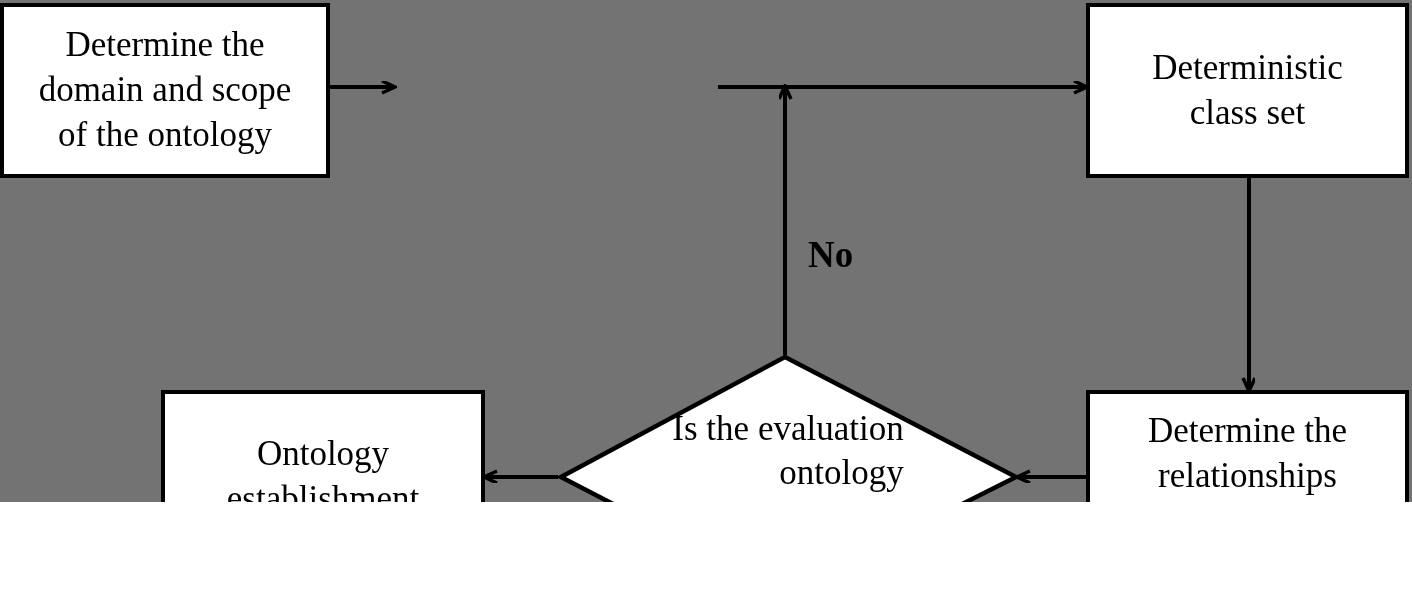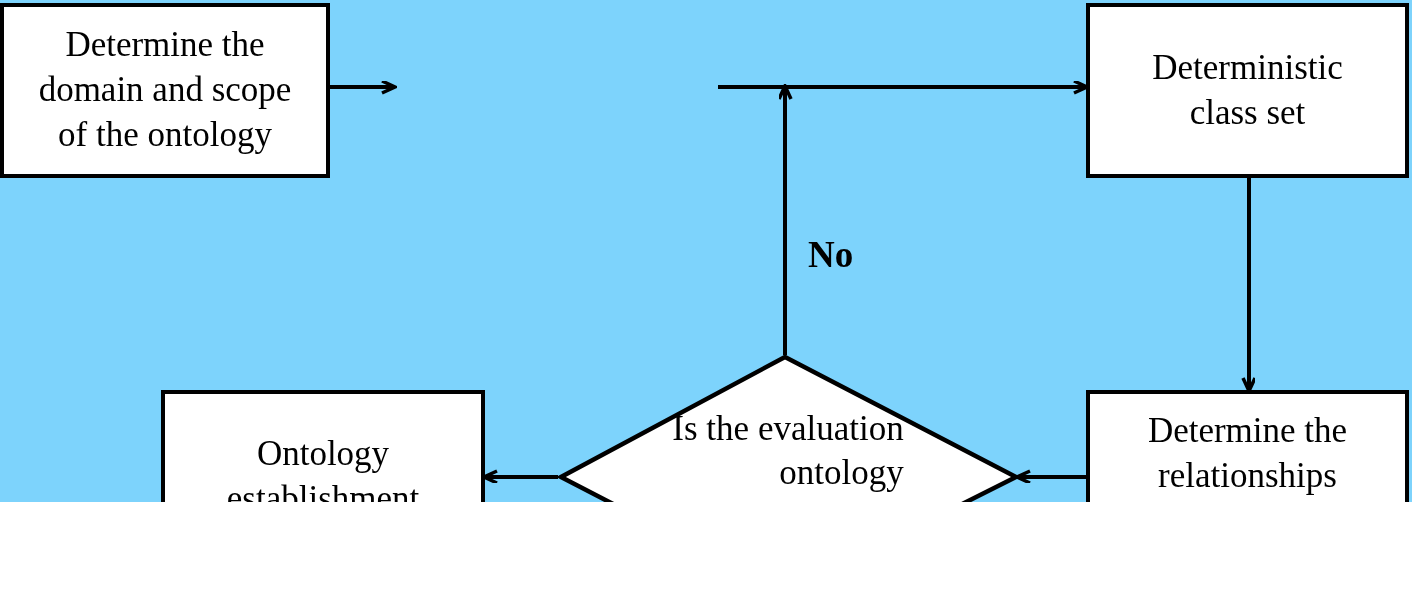--- a/index.html
+++ b/index.html
@@ -8,21 +8,21 @@
     padding: 0;
     background: #ffffff;
   }
   body {
     font-family: "Liberation Serif", "DejaVu Serif", serif;
   }
   #canvas {
     position: relative;
     width: 1412px;
     height: 502px;
-    background: #7dd3fc;
+    background: #737373;
     overflow: hidden;
   }
   #canvas svg.edges {
     position: absolute;
     left: 0;
     top: 0;
     width: 1412px;
     height: 598px;
     pointer-events: none;
   }

